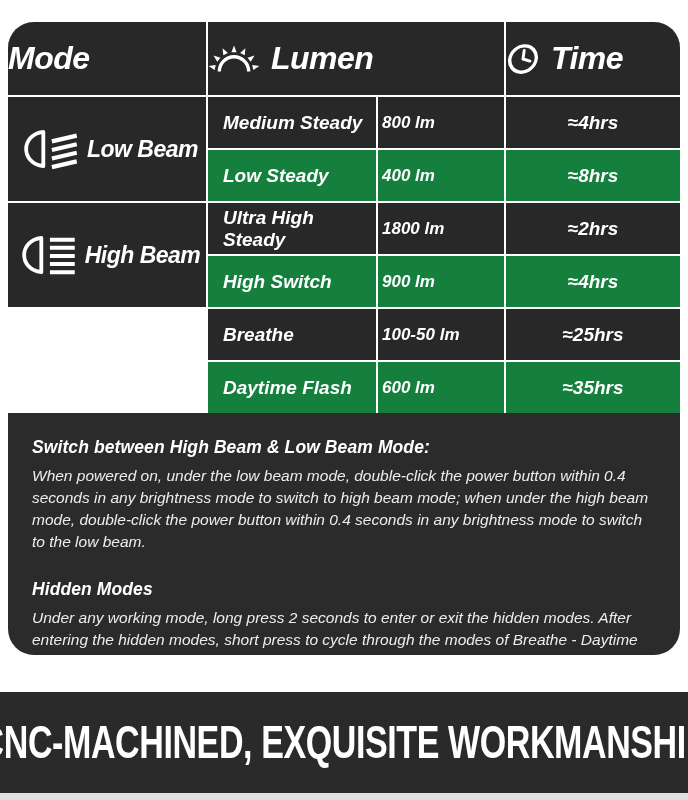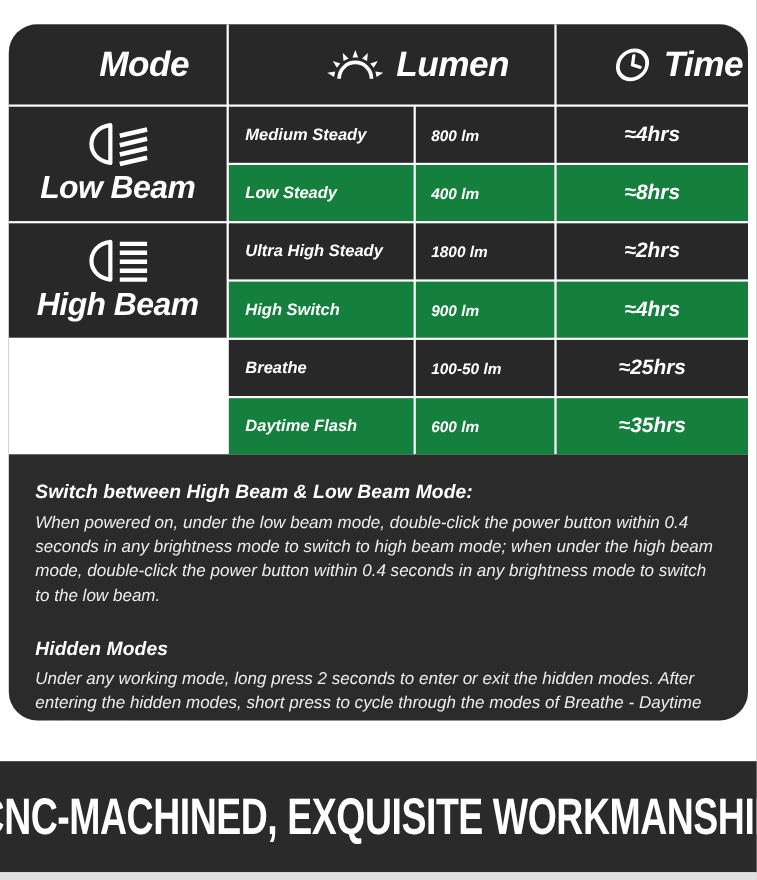--- a/index.html
+++ b/index.html
@@ -17,29 +17,29 @@
   
   .tbl{
     display:grid;
     grid-template-columns:198px 168px 126px 174px;
     grid-template-rows:73px repeat(6,51px);
     gap:2px;background:#ffffff;width:672px;
   }
   .cell{display:flex;align-items:center;}
   .dark{background:#282828;}
   .light{background:#15803d;}
-  .hcell{justify-content:center;gap:11px;font-weight:bold;font-size:32px;letter-spacing:-0.5px;padding-left:48px;}
+  .hcell{gap:11px;font-weight:bold;font-size:32px;letter-spacing:-0.5px;}
   .h-mode{grid-column:1;grid-row:1;}
   .h-lumen{grid-column:2/4;grid-row:1;}
   .h-time{grid-column:4;grid-row:1;}
-  .modecell{grid-column:1;flex-direction:column;justify-content:center;gap:3px;
-    font-weight:bold;font-size:29px;letter-spacing:-0.5px;}
+  .modecell{grid-column:1;flex-direction:row;justify-content:center;gap:3px;
+    font-weight:bold;font-size:23px;letter-spacing:-0.5px;}
   .g1{grid-row:2/4;} .g2{grid-row:4/6;} .g3{grid-row:6/8;}
-  .namecell{grid-column:2;padding-left:15px;font-weight:bold;font-size:15px;}
-  .lumencell{grid-column:3;padding-left:14px;font-weight:bold;font-size:14px;}
+  .namecell{grid-column:2;padding-left:15px;font-weight:bold;font-size:19px;}
+  .lumencell{grid-column:3;padding-left:4px;font-weight:bold;font-size:17px;}
   .timecell{grid-column:4;justify-content:center;font-weight:bold;font-size:19px;}
   .r1{grid-row:2;} .r2{grid-row:3;} .r3{grid-row:4;} .r4{grid-row:5;} .r5{grid-row:6;} .r6{grid-row:7;}
   
   .notes{padding:24px 26px 0 24px;}
   .note-h{font-size:17.5px;font-weight:bold;margin:0 0 7px 0;color:#ffffff;letter-spacing:0.1px;}
   .note-p{font-size:15.5px;line-height:1.43;margin:0 0 25px 0;color:#ededed;font-weight:400;max-width:620px;}
   
   .banner{
     position:absolute;left:0;top:692px;width:688px;height:101px;
     background:#2a2a2a;display:flex;align-items:center;justify-content:center;

